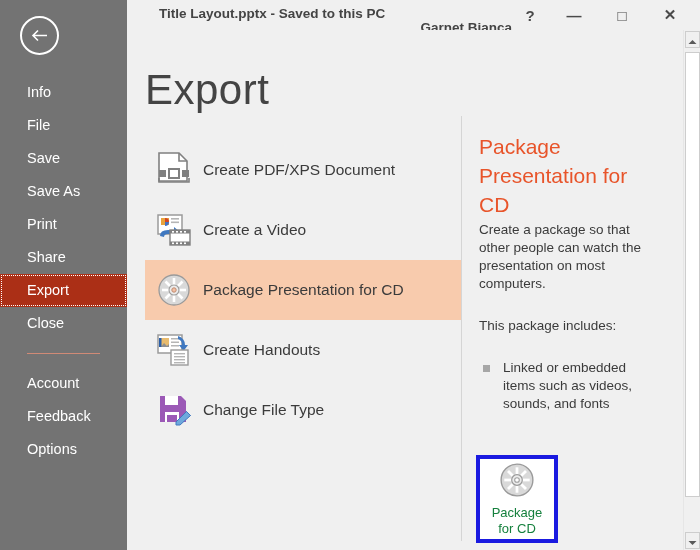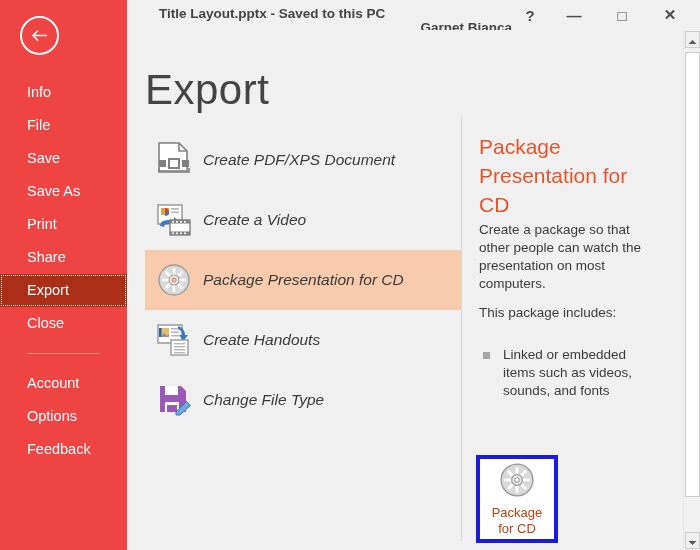--- a/index.html
+++ b/index.html
@@ -18,21 +18,21 @@
     height: 550px;
     background: #f0f0f0;
   }
 
   
   #sidebar {
     position: absolute;
     left: 0; top: 0;
     width: 127px;
     height: 550px;
-    background: #ef4444;
+    background: #737373;
   }
 
   #back-button {
     position: absolute;
     left: 20px; top: 16px;
     width: 39px; height: 39px;
     border: 2px solid #ffffff;
     border-radius: 50%;
     cursor: pointer;
   }
@@ -122,23 +122,22 @@
   #vdivider {
     position: absolute;
     left: 334px; top: 86px;
     width: 1px; height: 425px;
     background: #d5d5d5;
   }
 
   
   #export-list {
     position: absolute;
-    left: 18px; top: 100px;
+    left: 18px; top: 110px;
     width: 316px;
-    font-style: italic;
   }
   .export-row {
     position: relative;
     height: 60px;
     display: flex;
     align-items: center;
     cursor: pointer;
   }
   .export-row.selected { background: #f8cbad; }
   .export-icon {
@@ -167,21 +166,21 @@
     color: #e8542a;
     font-weight: 400;
   }
   #detail-desc {
     margin-top: 2px;
     font-size: 13.5px;
     line-height: 18px;
     color: #3b3b3b;
   }
   #detail-includes {
-    margin-top: 11px;
+    margin-top: 24px;
     font-size: 13.5px;
     line-height: 18px;
     color: #3b3b3b;
   }
   .bullet-list { list-style: none; margin-top: 24px; }
   .bullet-item {
     position: relative;
     padding-left: 24px;
     margin-bottom: 7px;
     font-size: 13.5px;
@@ -205,21 +204,21 @@
     display: flex;
     flex-direction: column;
     align-items: center;
     justify-content: center;
     cursor: pointer;
   }
   #action-button .ab-icon { margin-bottom: 3px; }
   #action-button .ab-label {
     font-size: 13px;
     line-height: 16px;
-    color: #c2410c;
+    color: #15803d;
     text-align: left;
   }
 
   
   #scrollbar {
     position: absolute;
     right: 0; top: 30px;
     width: 17px; height: 520px;
     background: #f0f0f0;
     border-left: 1px solid #e6e6e6;
@@ -286,24 +285,24 @@
       <li class="nav-item">
         <span>Close</span>
       </li>
 
       <li class="nav-divider"></li>
 
       <li class="nav-item">
         <span>Account</span>
       </li>
       <li class="nav-item">
+        <span>Feedback</span>
+      </li>
+      <li class="nav-item">
         <span>Options</span>
-      </li>
-      <li class="nav-item">
-        <span>Feedback</span>
       </li>
     </ul>
   </div>
 
   <div id="titlebar">
     <div id="doc-title">Title Layout.pptx  -  Saved to this PC</div>
     <div id="user-name">Garnet Bianca</div>
     <div class="win-btn" id="btn-help">?</div>
     <div class="win-btn" id="btn-min">—</div>
     <div class="win-btn" id="btn-max">□</div>

